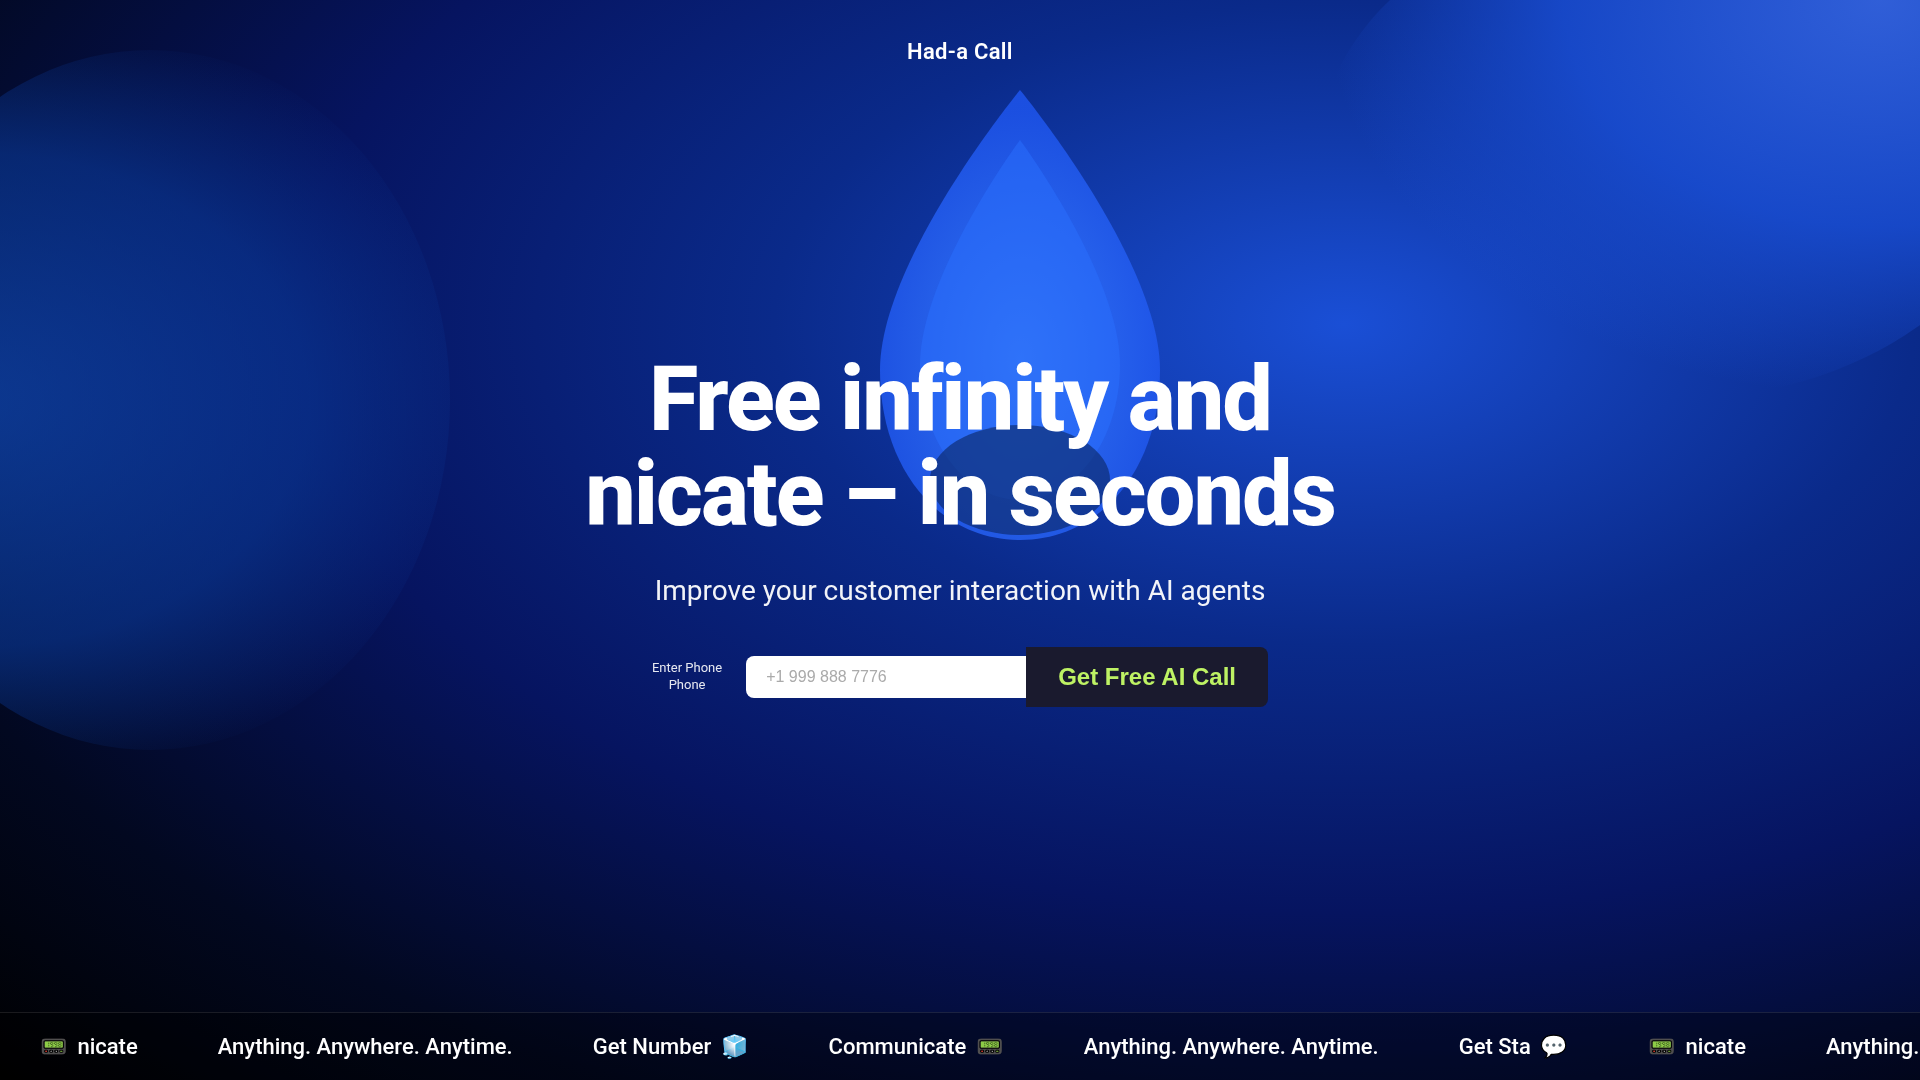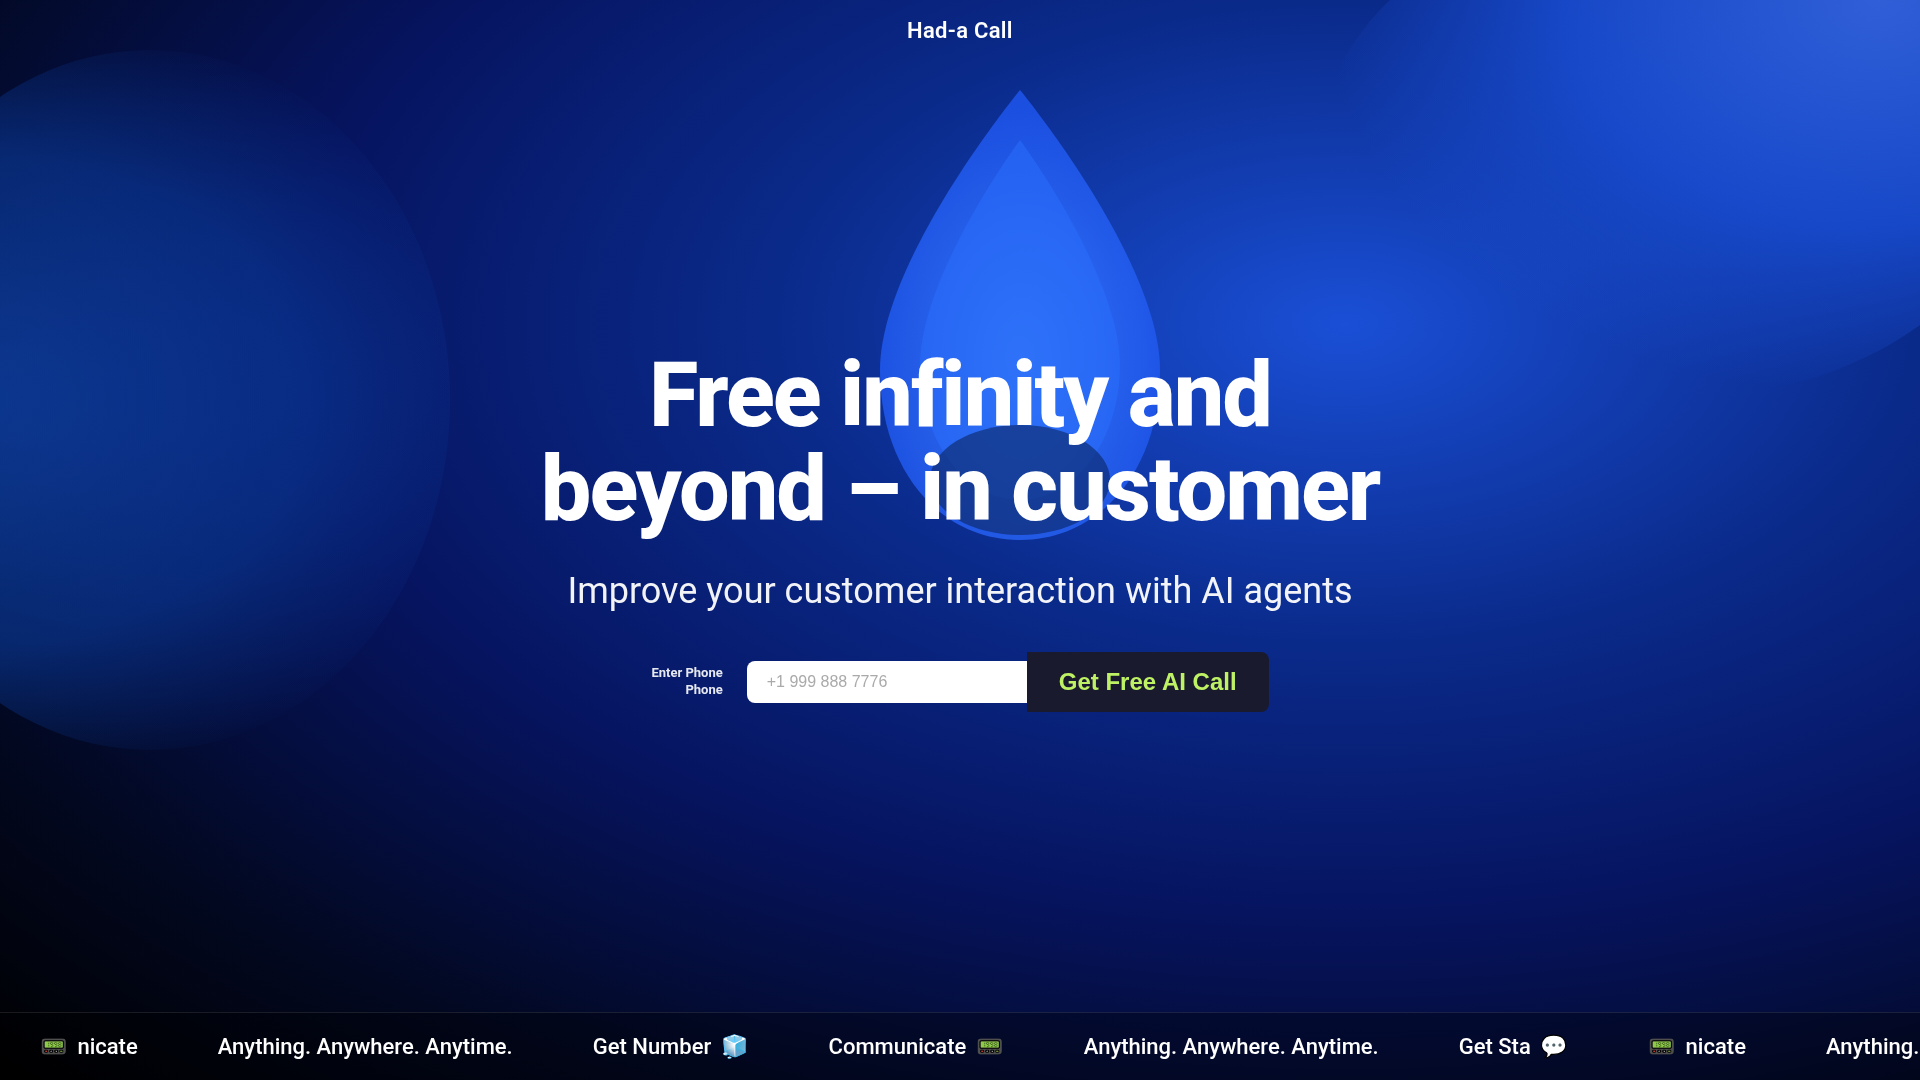--- a/index.html
+++ b/index.html
@@ -74,21 +74,21 @@
     }
 
     .nav {
       position: absolute;
       top: 0;
       left: 0;
       right: 0;
       display: flex;
       align-items: center;
       justify-content: center;
-      padding: 18px 40px;
+      padding: 39px 40px;
       z-index: 10;
     }
 
     .logo {
       color: #ffffff;
       font-size: 22px;
       font-weight: 600;
       letter-spacing: 0.3px;
     }
 
@@ -105,38 +105,38 @@
       color: #ffffff;
       font-size: 90px;
       font-weight: 800;
       line-height: 1.05;
       letter-spacing: -2px;
       max-width: 1100px;
     }
 
     .subheadline {
       color: #ffffff;
-      font-size: 36px;
+      font-size: 28px;
       font-weight: 400;
       opacity: 0.95;
       margin-top: 12px;
     }
 
     .cta-row {
       display: flex;
       align-items: center;
       gap: 0;
       margin-top: 20px;
     }
 
     .phone-label {
       color: #ffffff;
       font-size: 13px;
-      font-weight: 700;
-      text-align: right;
+      font-weight: 400;
+      text-align: center;
       margin-right: 12px;
       line-height: 1.3;
       opacity: 0.9;
     }
 
     .phone-input {
       width: 280px;
       padding: 12px 20px;
       background: #ffffff;
       border: none;
@@ -226,21 +226,21 @@
 </div>
 
 <nav class="nav">
   <span class="logo">Had-a Call</span>
 </nav>
 
 <div class="content">
   <div class="hero-section">
     <h1 class="headline">
       <span>Free infinity and</span><br>
-      <span>beyond – in customer</span>
+      <span>nicate – in seconds</span>
     </h1>
     <p class="subheadline">Improve your customer interaction with AI agents</p>
 
     <div class="cta-row">
       <label class="phone-label">
         <span>Enter Phone</span><br>
         <span>Phone</span>
       </label>
       <input class="phone-input" type="tel" placeholder="+1 999 888 7776" style="">
       <button class="cta-button">Get Free AI Call</button>

